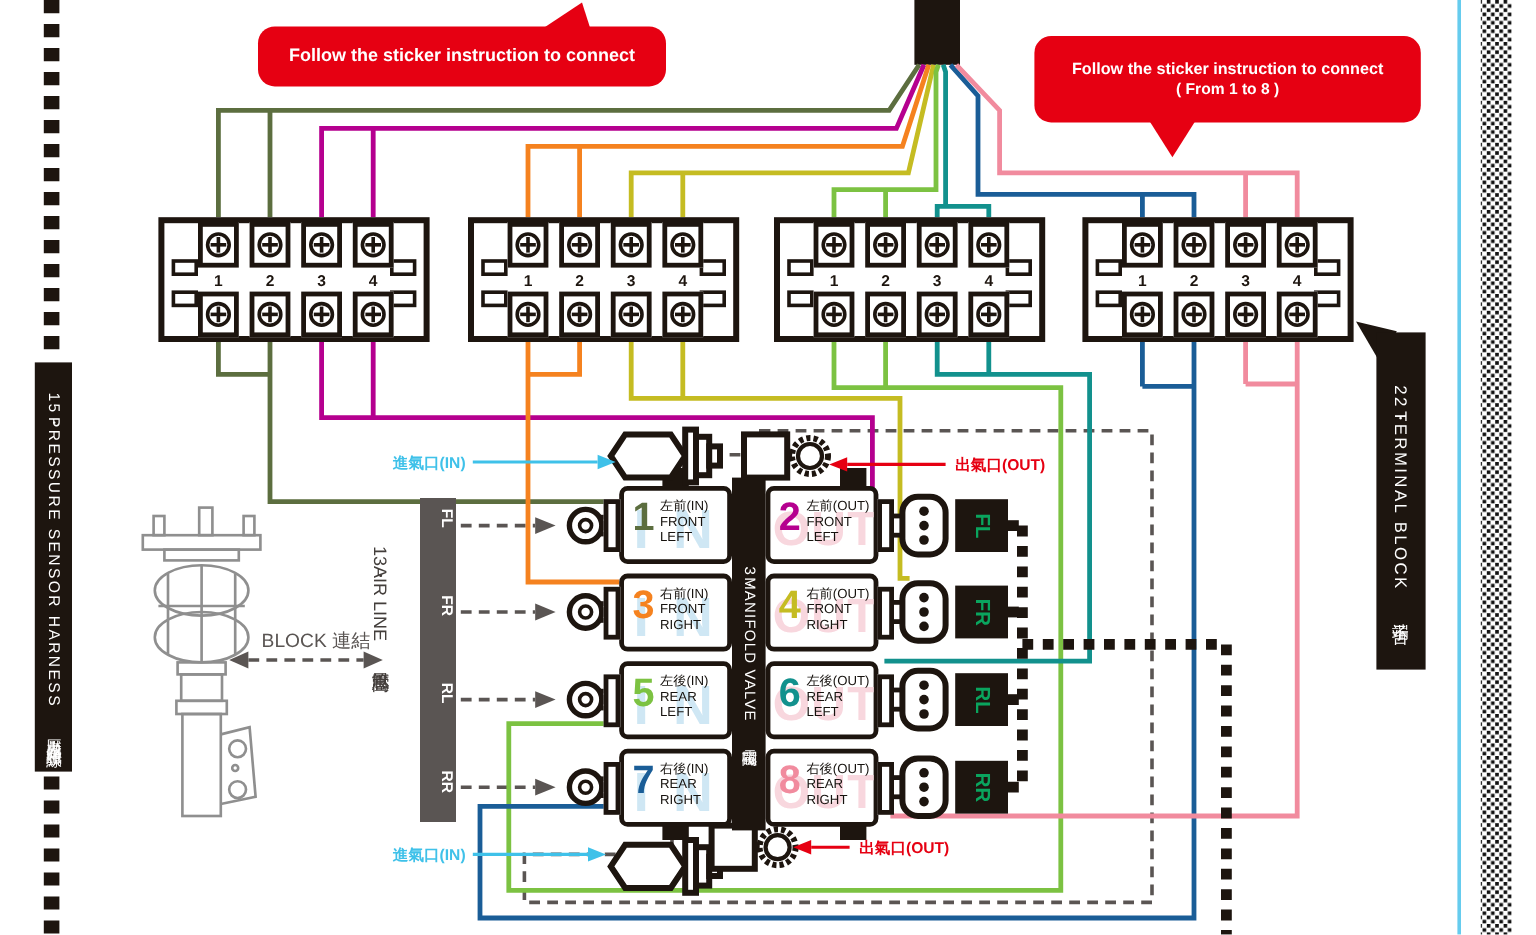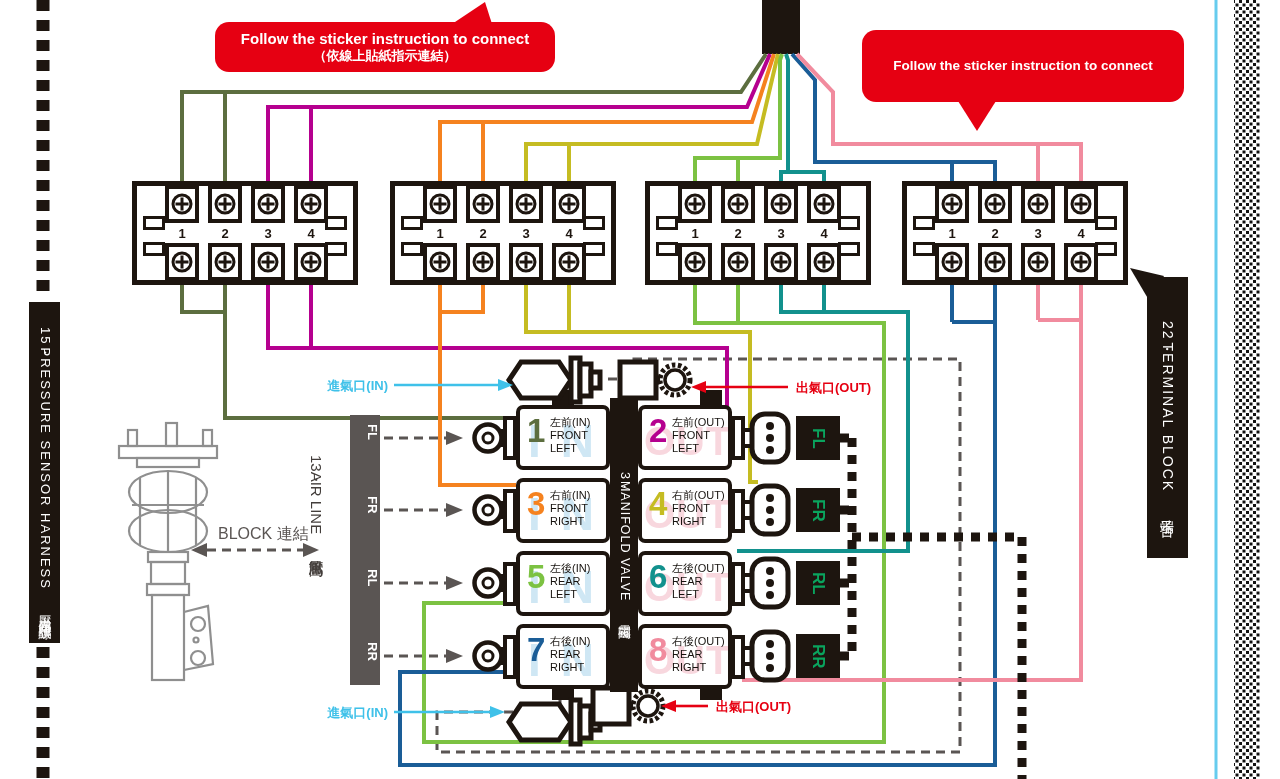--- a/index.html
+++ b/index.html
@@ -226,24 +226,24 @@
       <polygon points="676,700 676,712 661,706" fill="#e60012"></polygon>
     </g>
 
     <polygon points="452,24 492,24 485,2" fill="#e60012"></polygon>
     <polygon points="958,101 996,101 977,131" fill="#e60012"></polygon>
     <polygon points="1130,268 1164,276 1150,302" fill="#1d150f"></polygon>
   </svg>
 
   <div class="callout" style="left:215px;top:22px;width:340px;height:50px;font-size:15px">
     <div>Follow the sticker instruction to connect</div>
-    <div style="font-size:13px">（依線上貼紙指示連結）</div>
   </div>
   <div class="callout" style="left:862px;top:30px;width:322px;height:72px;font-size:13.5px">
     <div>Follow the sticker instruction to connect</div>
+    <div style="font-size:13px">( From 1 to 8 )</div>
   </div>
 
   <div class="darkbar vtext" style="left:29px;top:302px;width:31px;height:341px;font-size:13px">
     <span>15・PRESSURE SENSOR HARNESS　壓力感知訊號線</span>
   </div>
   <div class="darkbar vtext" style="left:1147px;top:277px;width:41px;height:281px;font-size:14px">
     <span>22・TERMINAL BLOCK　端子台</span>
   </div>
   <div class="darkbar vtext" style="left:610px;top:398px;width:28px;height:294px;font-size:12.5px;letter-spacing:1px">
     <span>3・MANIFOLD VALVE　電磁閥</span>

